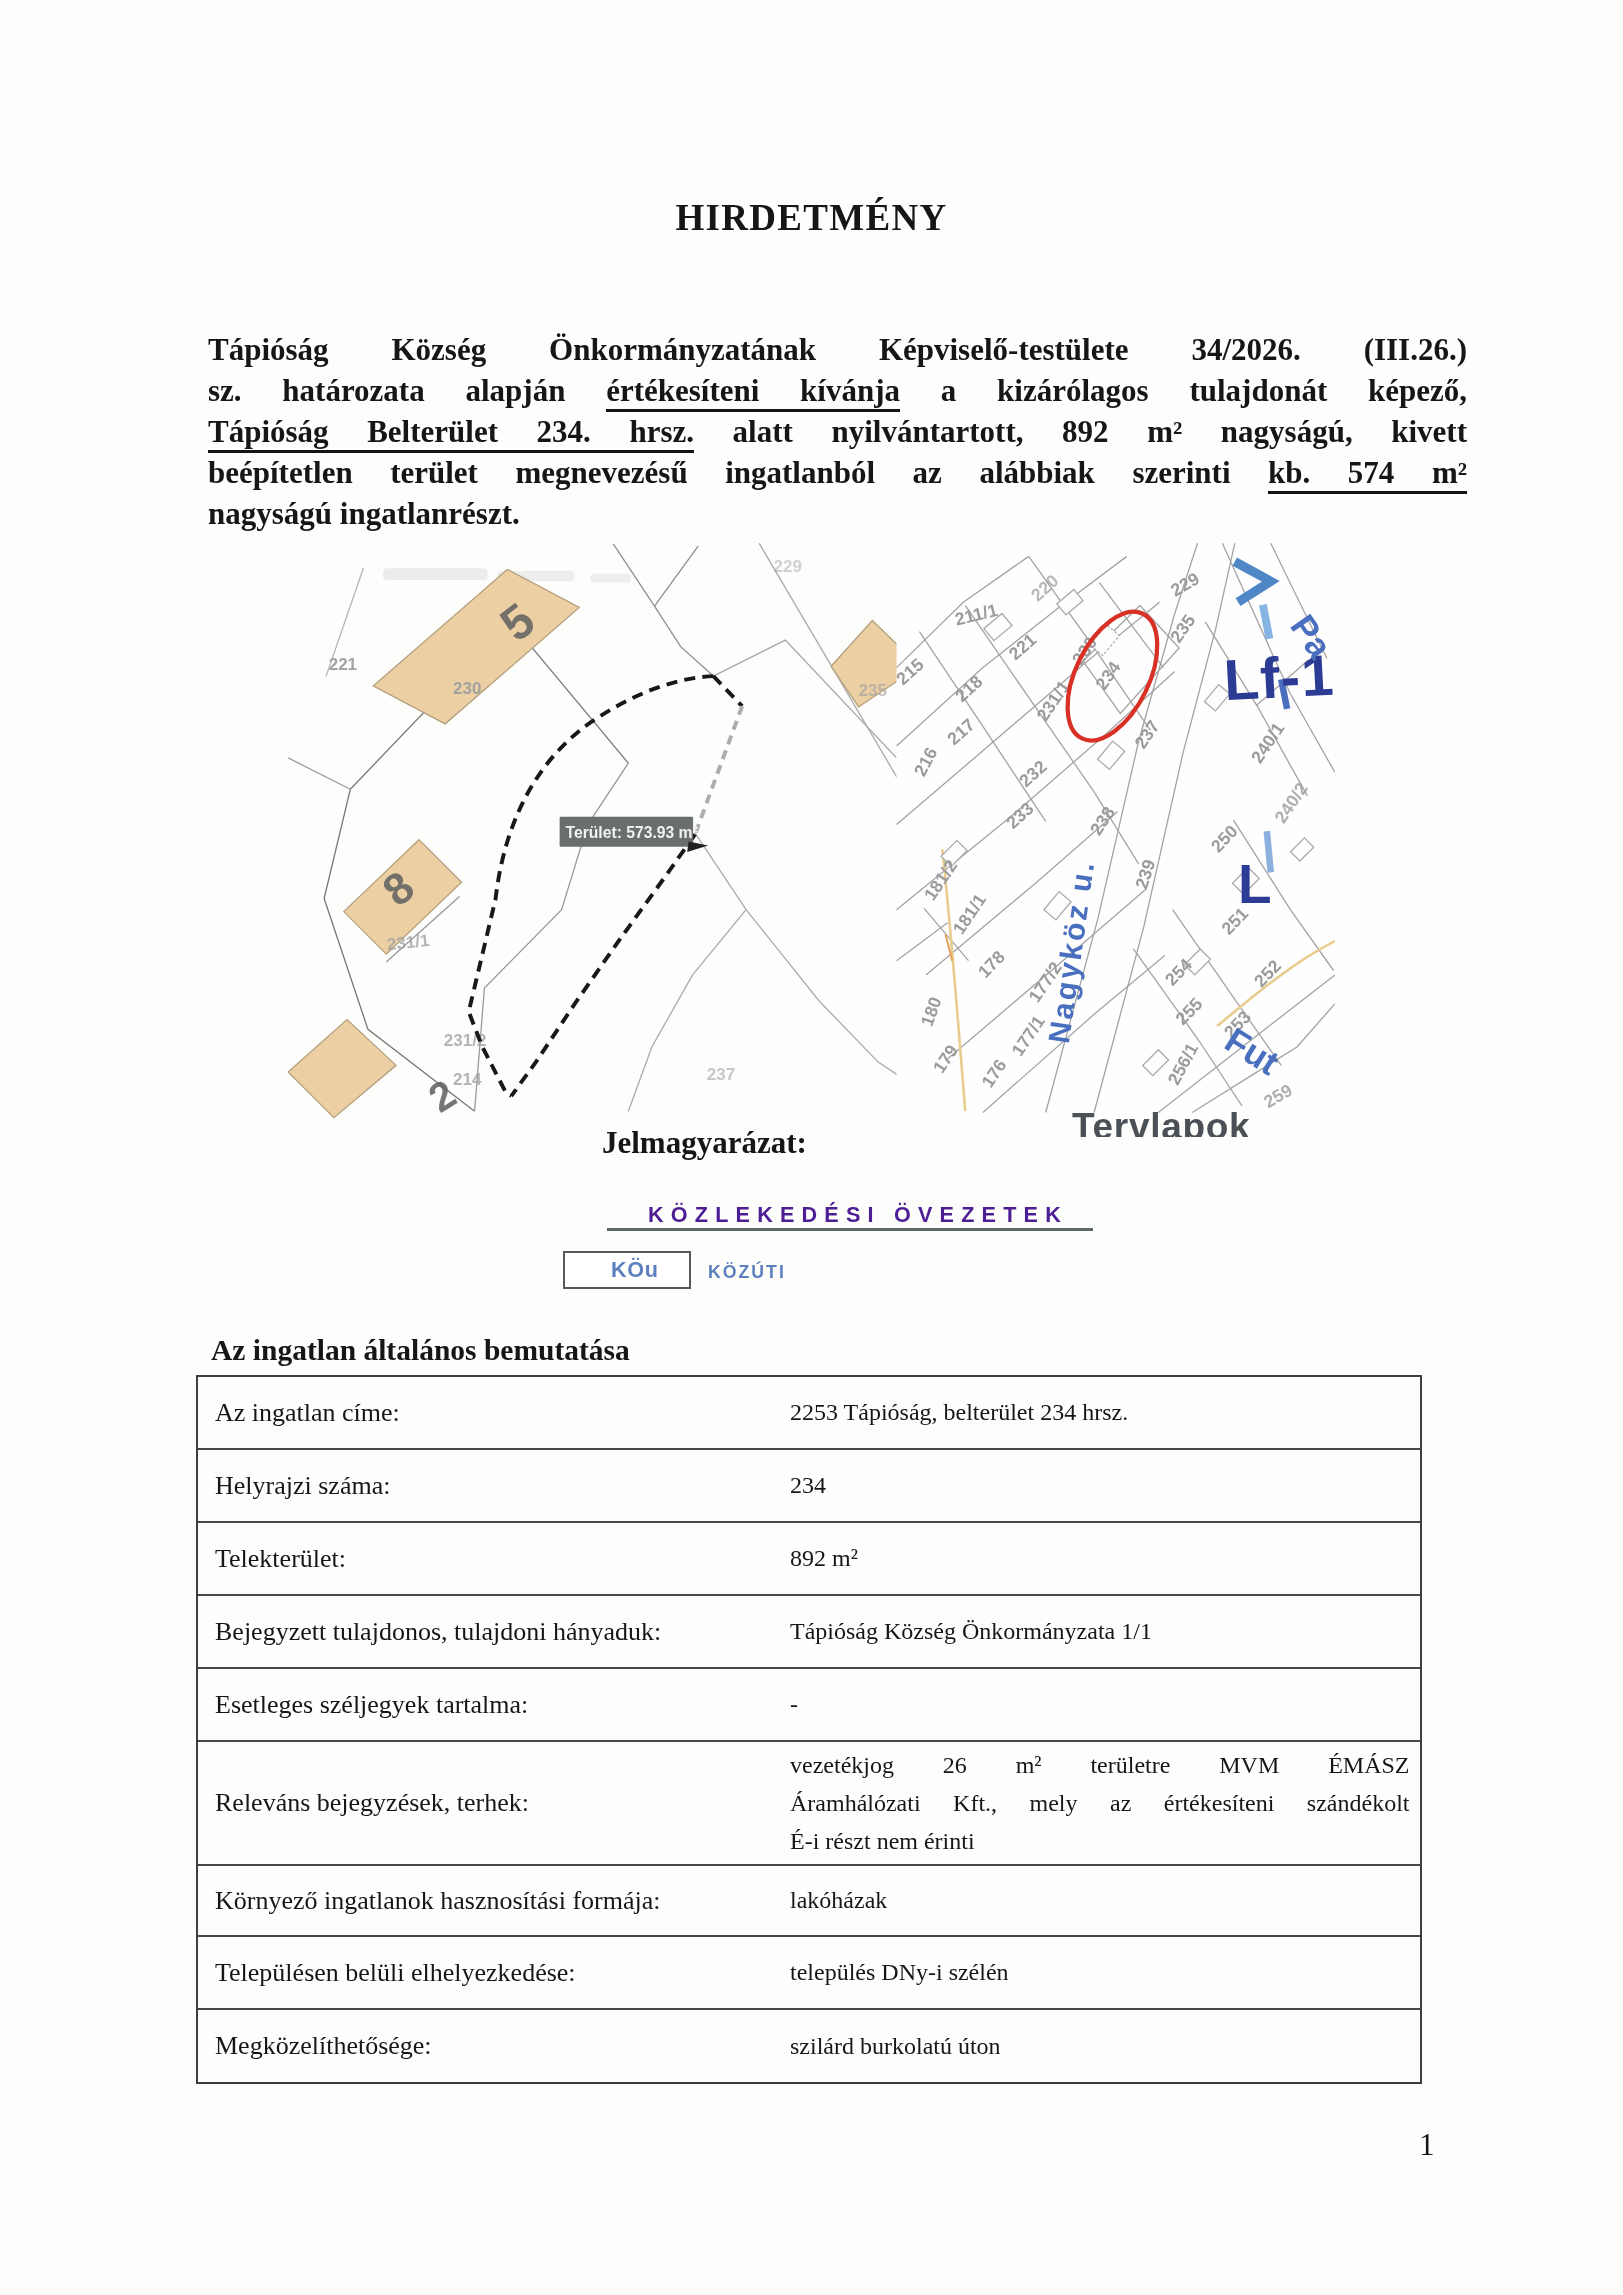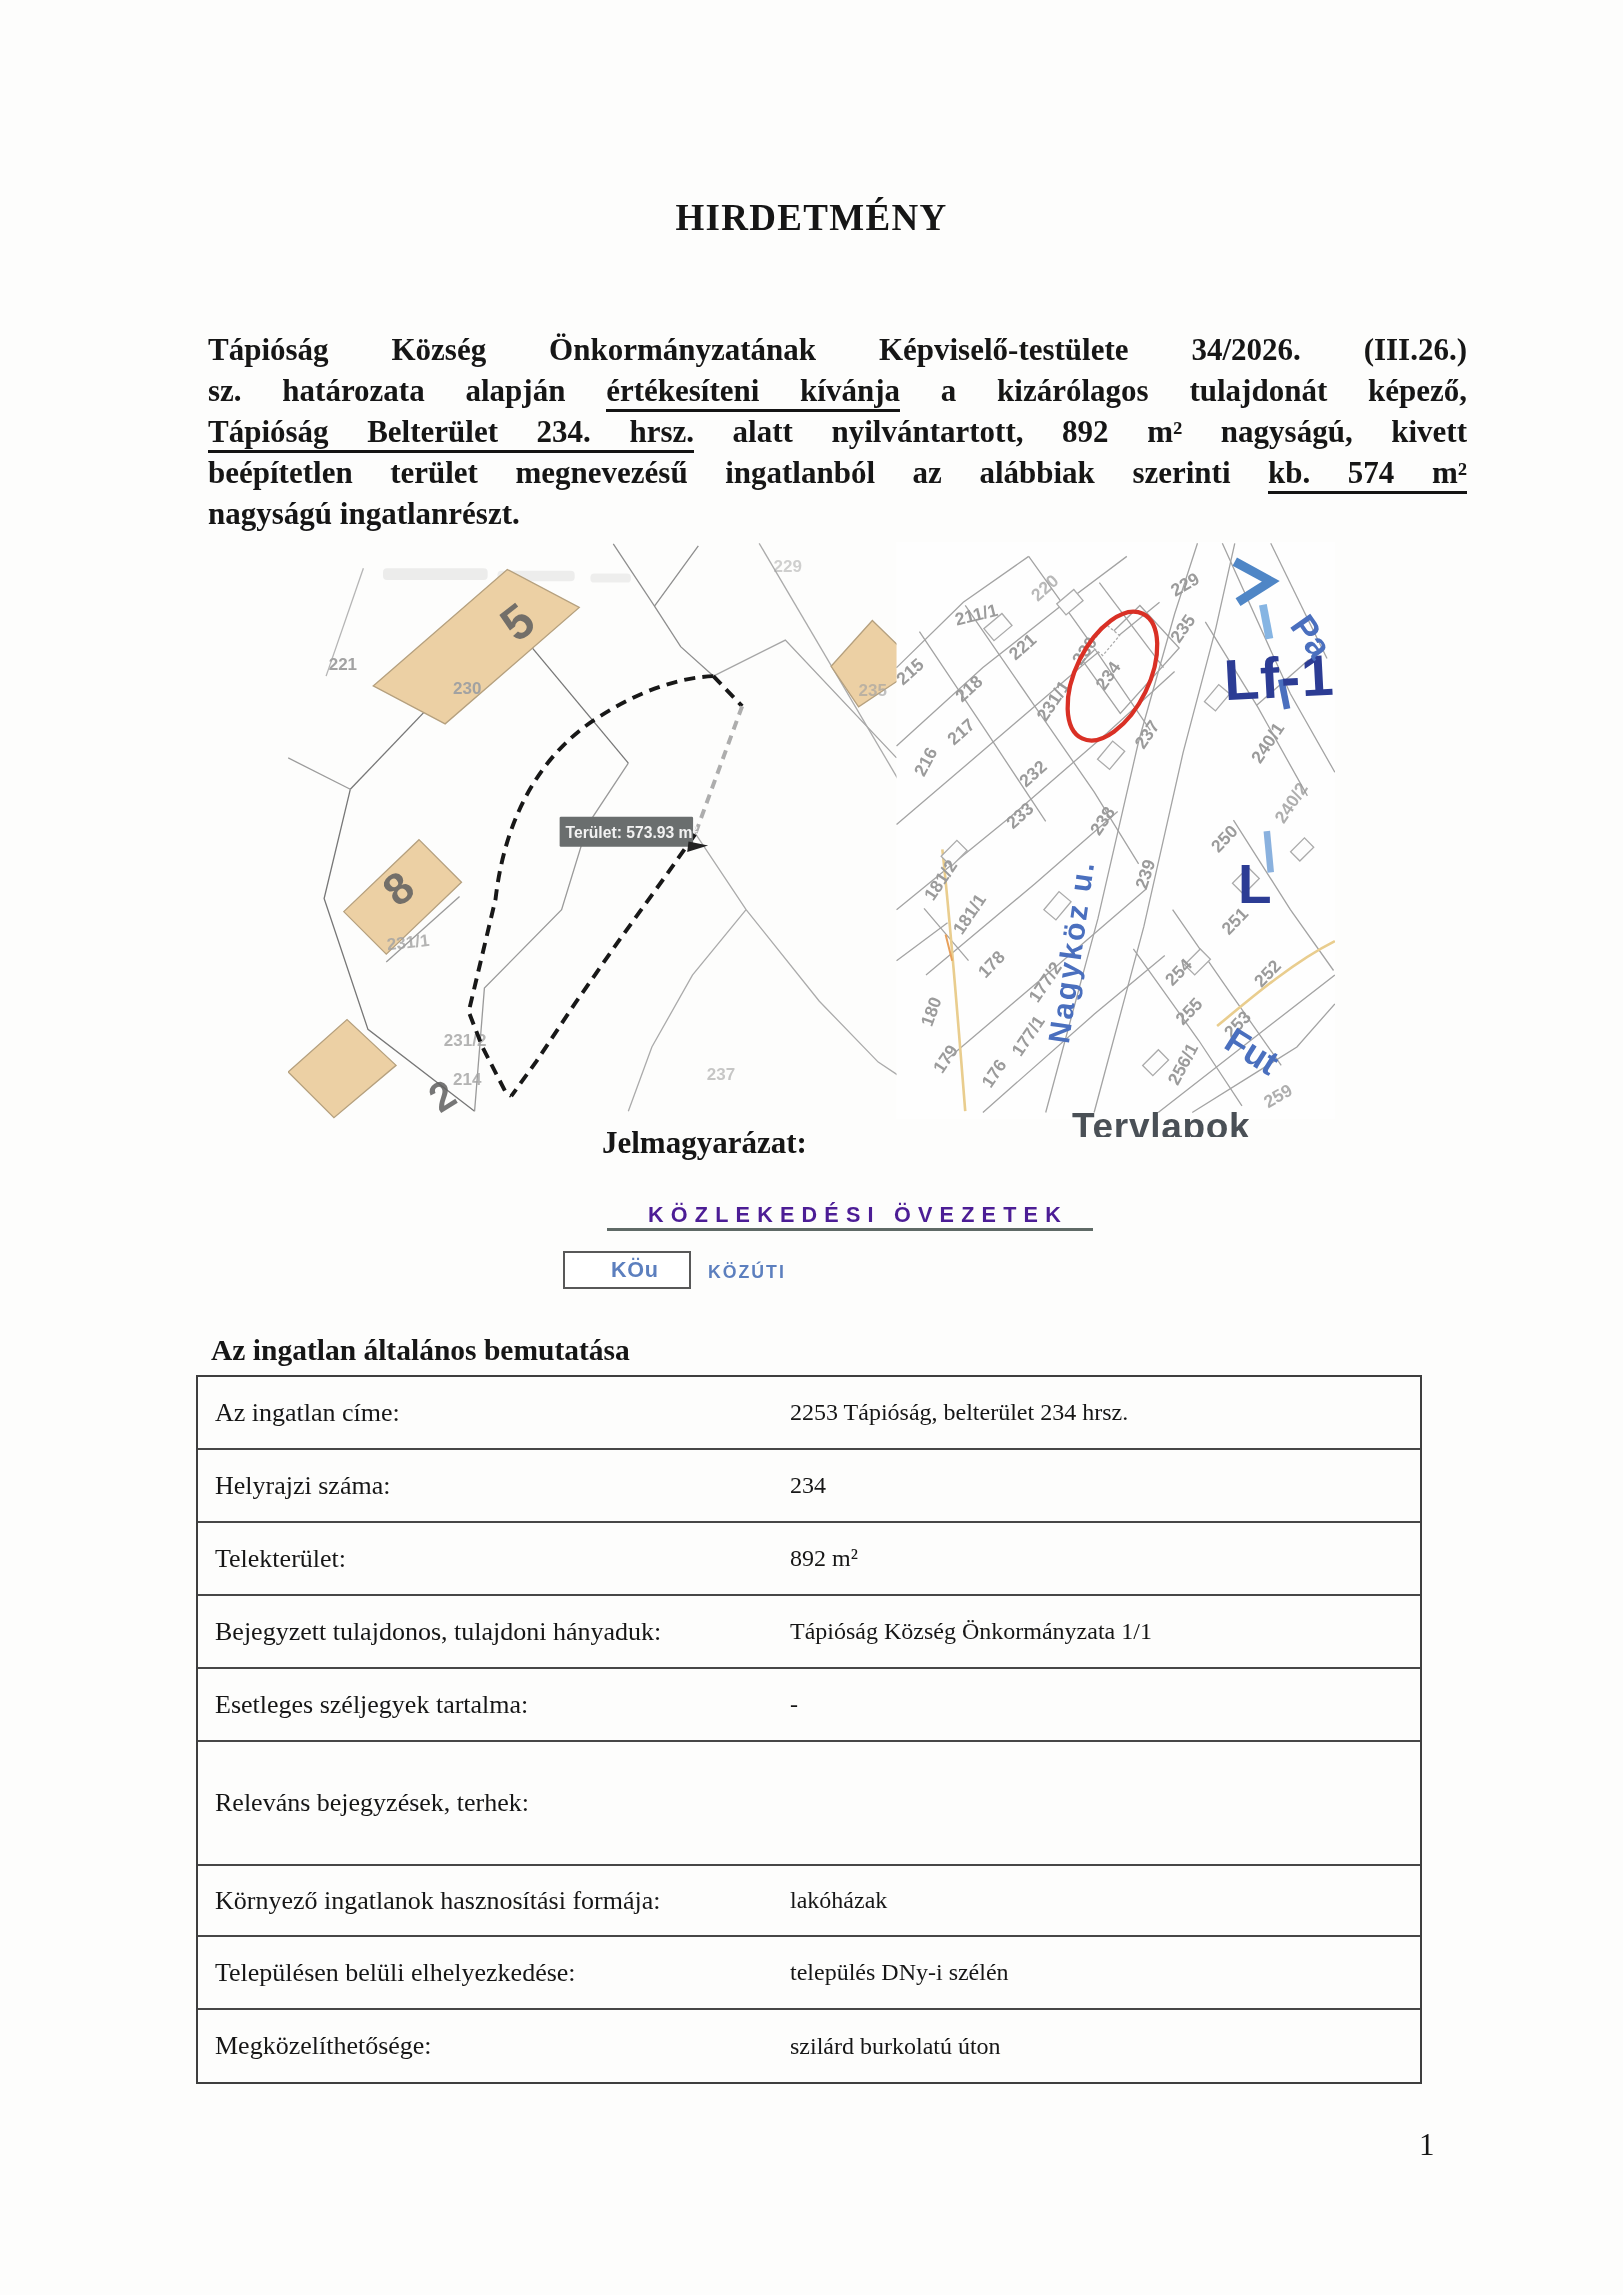--- a/index.html
+++ b/index.html
@@ -267,20 +267,25 @@
       <div class="t-row">
         <div class="t-label">Bejegyzett tulajdonos, tulajdoni hányaduk:</div>
         <div class="t-value">Tápióság Község Önkormányzata 1/1</div>
       </div>
       <div class="t-row">
         <div class="t-label">Esetleges széljegyek tartalma:</div>
         <div class="t-value">-</div>
       </div>
       <div class="t-row">
         <div class="t-label">Releváns bejegyzések, terhek:</div>
+        <div class="t-value">
+          <div class="vline just">vezetékjog 26 m² területre MVM ÉMÁSZ</div>
+          <div class="vline just">Áramhálózati Kft., mely az értékesíteni szándékolt</div>
+          <div class="vline">É-i részt nem érinti</div>
+        </div>
       </div>
       <div class="t-row">
         <div class="t-label">Környező ingatlanok hasznosítási formája:</div>
         <div class="t-value">lakóházak</div>
       </div>
       <div class="t-row">
         <div class="t-label">Településen belüli elhelyezkedése:</div>
         <div class="t-value">település DNy-i szélén</div>
       </div>
       <div class="t-row">

